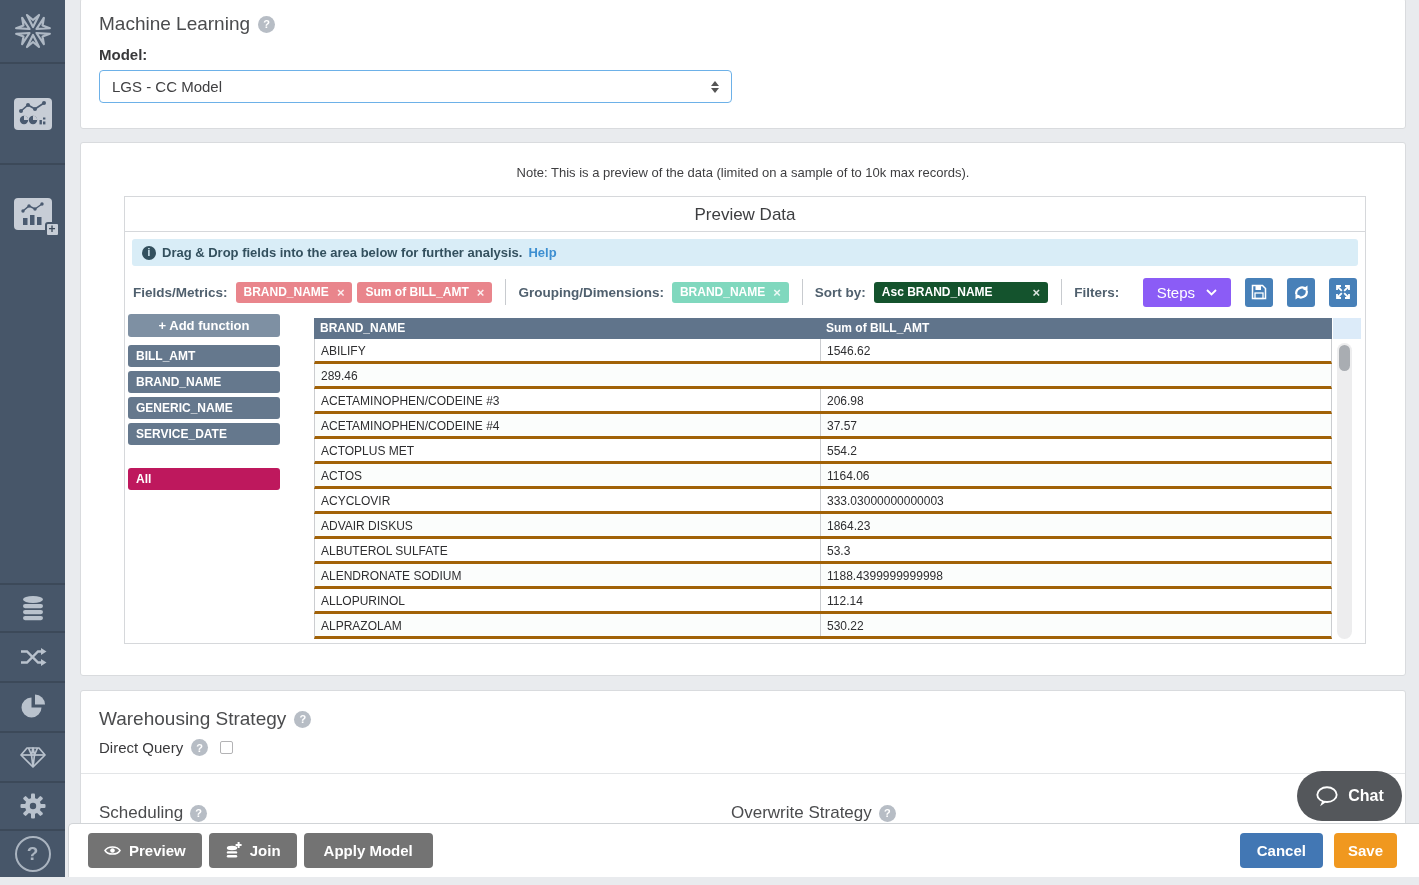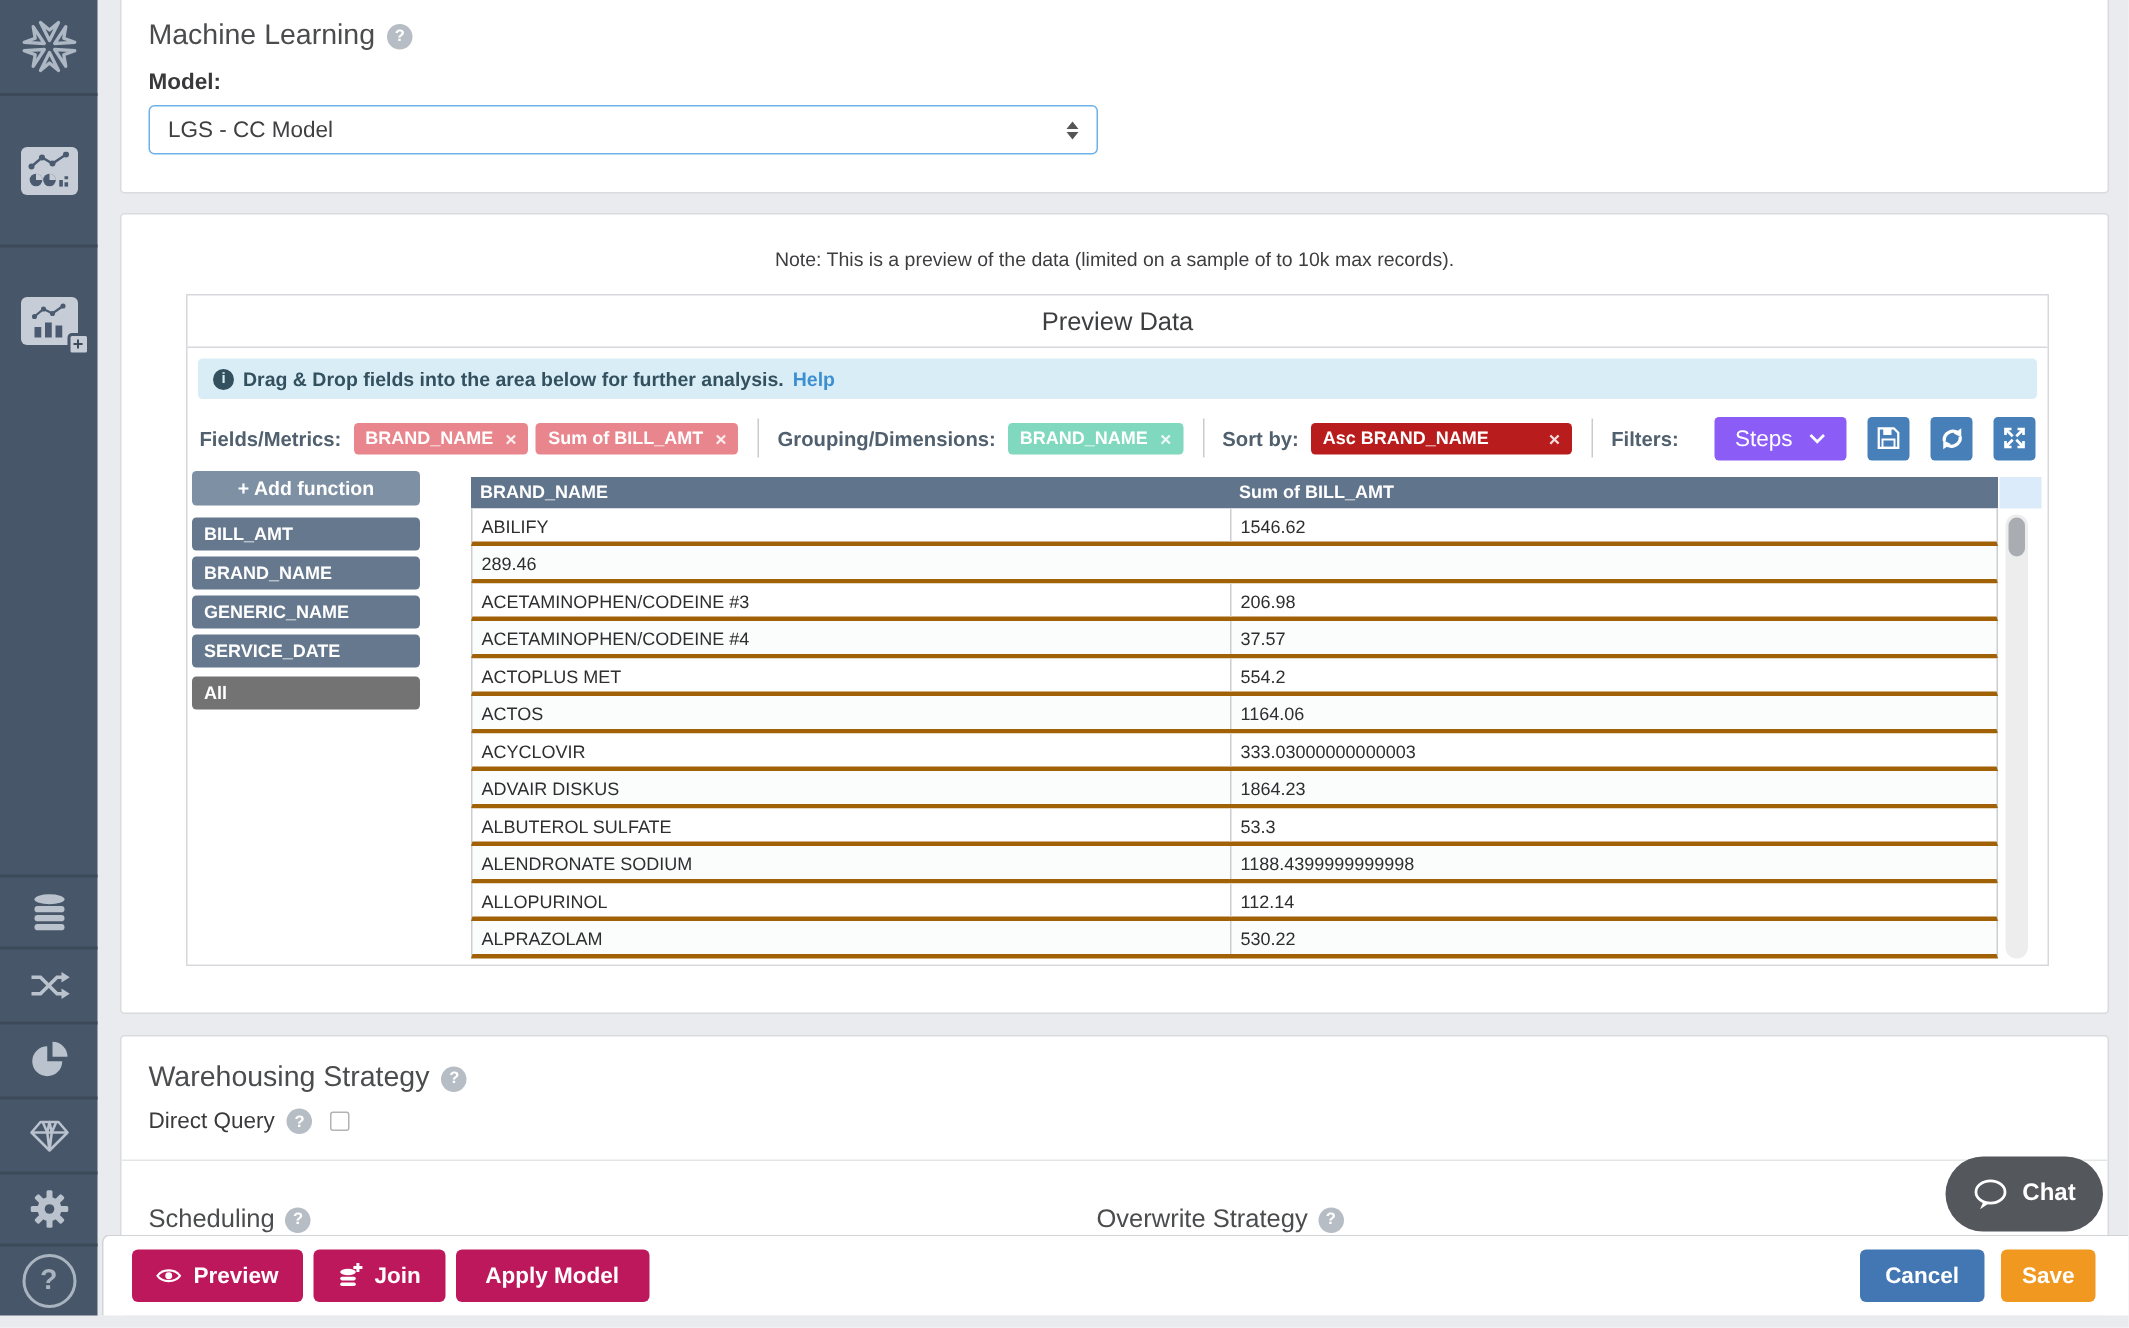--- a/index.html
+++ b/index.html
@@ -48,34 +48,34 @@
                     display:flex; align-items:center; justify-content:center; font-weight:bold; flex:none; }
   .banner .link { color:#3d8fd1; cursor:pointer; }
 
   .controls { position:absolute; left:8px; right:8px; top:74px; height:42px; display:flex; align-items:center; }
   .clabel { font-size:13.5px; font-weight:bold; color:#50606e; margin-right:8px; white-space:nowrap; }
   .tag { height:21px; padding:0 8px; border-radius:3px; color:#fff; font-size:12px; font-weight:bold;
          display:flex; align-items:center; gap:8px; margin-right:5px; cursor:pointer; white-space:nowrap; }
   .tag .x { opacity:.85; font-size:13px; cursor:pointer; }
   .tag.pink { background:#e9858c; }
   .tag.teal { background:#80d8be; }
-  .tag.blue { background:#b91c1c;gap:40px; }
+  .tag.blue { background:#14532d;gap:40px; }
   .vdiv { width:1px; height:26px; background:#c8cbcf; margin:0 12px 0 8px; flex:none; }
   .spacer { flex:1; }
   .btn-steps { height:29px; background:#8b5cf6; color:#fff; border-radius:3px; padding:0 14px; font-size:15px;
                display:flex; align-items:center; gap:11px; cursor:pointer; }
   .icon-btn { width:28px; height:29px; background:#4780b8; border-radius:3px; margin-left:14px;
               display:flex; align-items:center; justify-content:center; cursor:pointer; flex:none; }
 
   .fn-col { position:absolute; left:3px; top:117px; width:152px; display:flex; flex-direction:column; }
   .add-fn { height:23px; background:#7e90a3; border-radius:3px; color:#fff; font-weight:bold; font-size:13px;
             display:flex; align-items:center; justify-content:center; margin-bottom:8px; cursor:pointer; }
   .field-btn { height:22px; background:#65788d; border-radius:3px; color:#fff; font-weight:bold; font-size:12px;
                display:flex; align-items:center; padding-left:8px; margin-bottom:4px; cursor:pointer; }
-  .field-btn.all { background:#737373; margin-top:6px; }
+  .field-btn.all { background:#be185d; margin-top:23px; }
 
   .tbl { position:absolute; left:189px; top:121px; width:1018px; }
   .thead { display:flex; height:21px; background:#60748b; }
   .th { color:#fff; font-weight:bold; font-size:12px; line-height:21px; padding-left:6px; cursor:pointer; }
   .th.c0 { width:506px; } .th.c1 { flex:1; }
   .trow { display:flex; height:25px; background:#fff; border-left:1px solid #cbcdd0; border-right:1px solid #cbcdd0;
           border-bottom:3px solid #a16207; cursor:default; }
   .trow.alt { background:#fbfdfc; }
   .tcell { font-size:12px; color:#2e2e30; line-height:24px; padding-left:6px; overflow:hidden; white-space:nowrap; }
   .tcell.c0 { width:506px; border-right:1px solid #cbcdd0; } .tcell.c1 { flex:1; }
@@ -86,21 +86,21 @@
 
   
   .dq-row { position:absolute; left:18px; top:48px; display:flex; align-items:center; gap:8px; font-size:15px; color:#3a3a3c; }
   .checkbox { width:13px; height:13px; border:1px solid #b3b3b5; border-radius:2px; background:#fff; cursor:pointer; margin-left:4px; }
   .wh-div { position:absolute; left:0; right:0; top:82px; border-top:1px solid #e3e5e7; }
 
   
   #footer { position:absolute; left:68px; top:823px; width:1351px; height:54px; background:#fff;
             border-top:1px solid #d1d4d7; border-left:1px solid #d1d4d7; border-radius:5px 0 0 0;
             display:flex; align-items:center; padding:0 22px 0 19px; z-index:5; }
-  .fbtn { height:35px; background:#be185d; color:#fff; font-weight:bold; font-size:15px; border-radius:4px;
+  .fbtn { height:35px; background:#737373; color:#fff; font-weight:bold; font-size:15px; border-radius:4px;
           display:flex; align-items:center; gap:8px; padding:0 16px; margin-right:7px; cursor:pointer; }
   .fbtn.apply { padding:0 20px; }
   .fbtn.cancel { background:#4277b4; margin-right:11px; padding:0 17px; }
   .fbtn.save { background:#f0981f; margin-right:0; padding:0 14px; }
 
   #chat { position:absolute; left:1297px; top:771px; width:105px; height:50px; background:#54575b; border-radius:25px;
           color:#fff; font-weight:bold; font-size:16px; display:flex; align-items:center; justify-content:center;
           gap:9px; z-index:6; cursor:pointer; }
 </style>
 </head>

